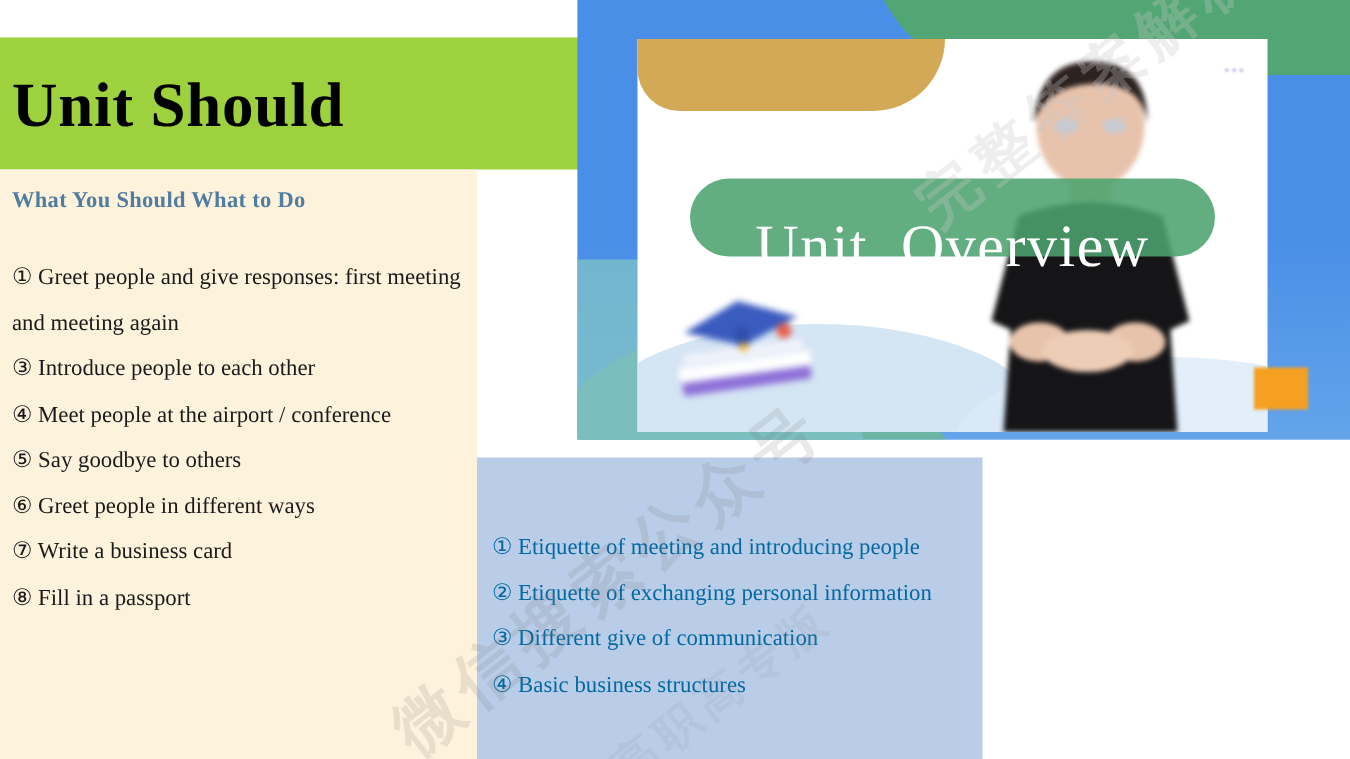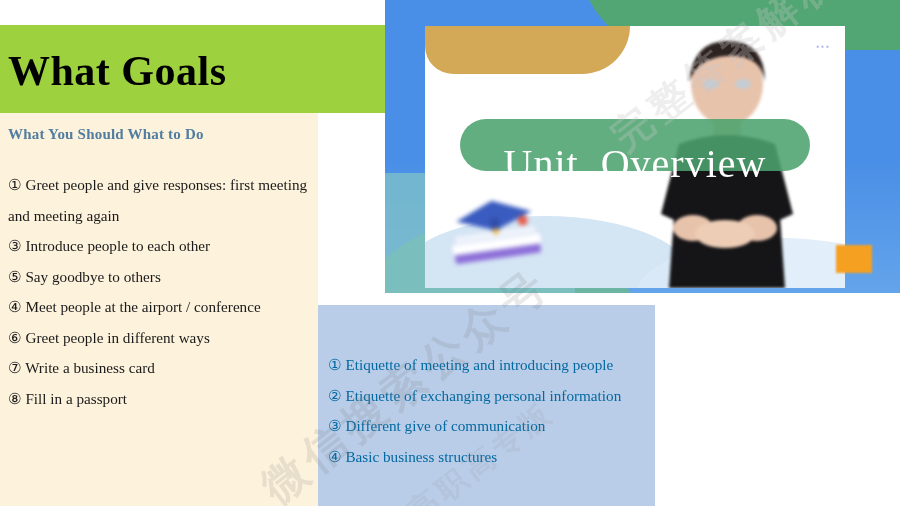--- a/index.html
+++ b/index.html
@@ -278,29 +278,29 @@
   #wm-a { left: 250px; top: 470px; font-size: 44px; letter-spacing: 6px; }
   #wm-b { left: 600px; top: 120px; font-size: 40px; letter-spacing: 6px; color: rgba(200,200,200,0.30); }
   #wm-c { left: 400px; top: 500px; font-size: 30px; letter-spacing: 5px; color: rgba(140,140,140,0.13); }
 </style>
 </head>
 <body>
 
 <div id="slide-root">
 
   <div id="unit-goals-band"></div>
-  <div id="unit-goals-title">What Goals</div>
+  <div id="unit-goals-title">Unit Should</div>
 
   <div id="learn-panel"></div>
   <div id="learn-heading">What You Should What to Do</div>
   <div id="learn-list">
     <div class="goal-item">① Greet people and give responses: first meeting and meeting again</div>
     <div class="goal-item">③ Introduce people to each other</div>
+    <div class="goal-item">④ Meet people at the airport / conference</div>
     <div class="goal-item">⑤ Say goodbye to others</div>
-    <div class="goal-item">④ Meet people at the airport / conference</div>
     <div class="goal-item">⑥ Greet people in different ways</div>
     <div class="goal-item">⑦ Write a business card</div>
     <div class="goal-item">⑧ Fill in a passport</div>
   </div>
 
   <div id="know-panel">
     <div id="know-list">
       <div class="goal-item">① Etiquette of meeting and introducing people</div>
       <div class="goal-item">② Etiquette of exchanging personal information</div>
       <div class="goal-item">③ Different give of communication</div>

